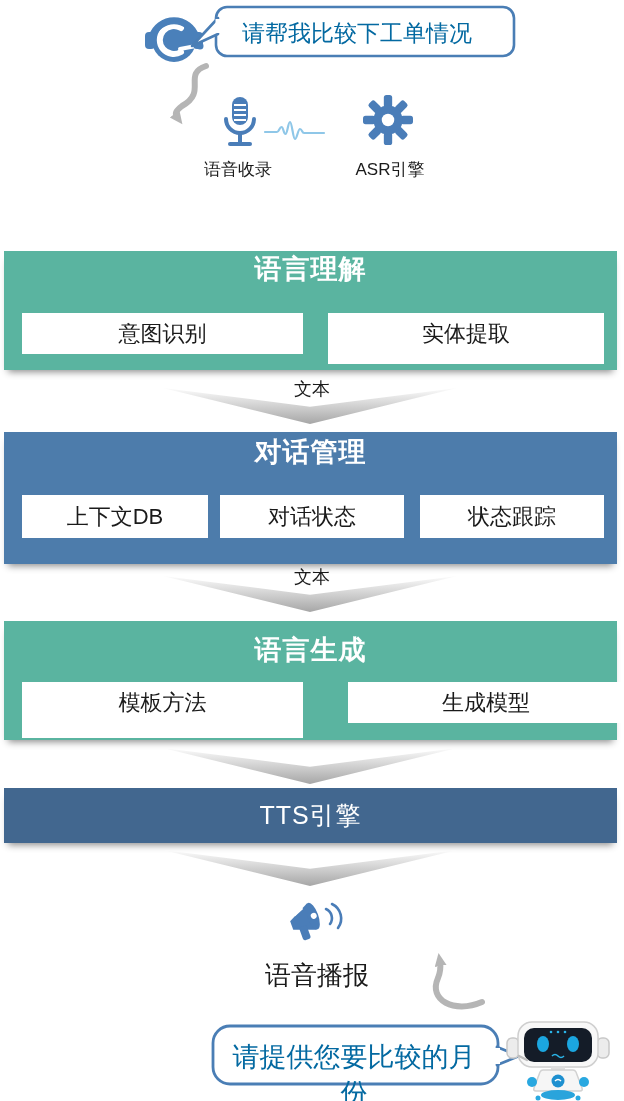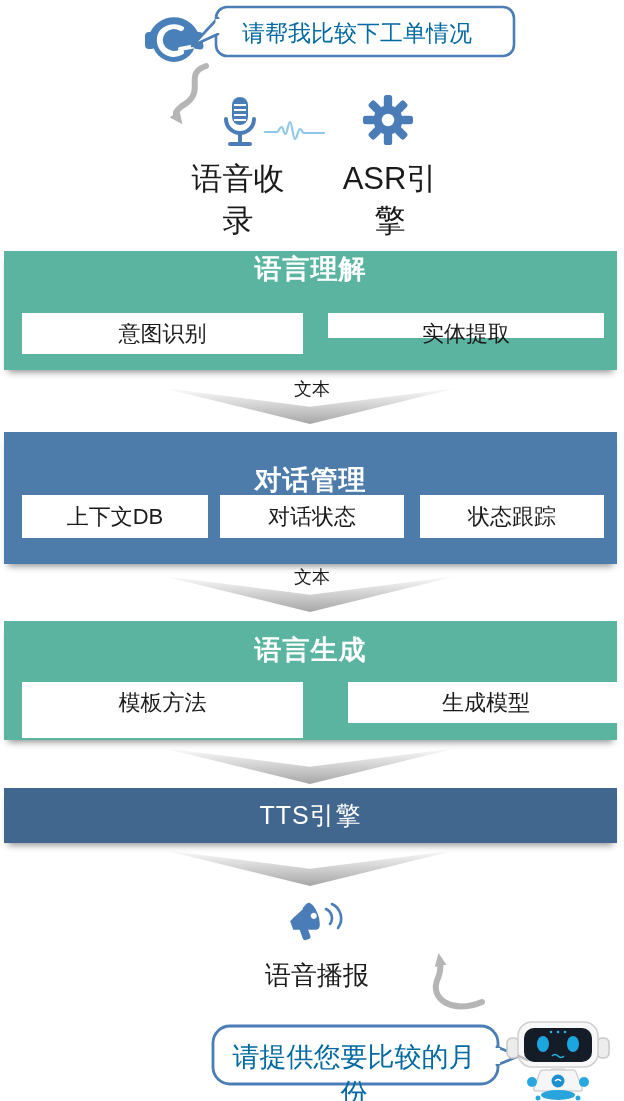--- a/index.html
+++ b/index.html
@@ -24,21 +24,21 @@
   }
   .chevron {
     position:absolute; left:163px; width:294px; height:36px;
     background:linear-gradient(180deg, #fcfcfc 0%, #a6a6a6 100%);
     clip-path:polygon(0 0, 50% 52%, 100% 0, 50% 100%);
   }
   .chev-label {
     position:absolute; left:0; width:624px; text-align:center;
     font-size:18px; z-index:2; color:#1a1a1a;
   }
-  .caption { position:absolute; text-align:center; font-size:31px; color:#1a1a1a; }
+  .caption { position:absolute; text-align:center; font-size:17px; color:#1a1a1a; }
   .bubble-text { position:absolute; text-align:center; color:#0369a1; }
 </style>
 </head>
 <body>
 
 <div id="stage">
 
   <svg class="abs" style="left:140px; top:5px;" width="70" height="64" viewBox="0 0 70 64">
     <circle cx="34" cy="35" r="22" fill="#4a80ba"></circle>
     <path d="M41,23 A14,14 0 1 0 41,47" fill="none" stroke="#ffffff" stroke-width="6" stroke-linecap="round"></path>
@@ -91,28 +91,28 @@
       <circle cx="24" cy="24" r="6" fill="#ffffff"></circle>
     </g>
   </svg>
 
   <div class="caption" style="left:180px; top:158px; width:116px;">语音收录</div>
   <div class="caption" style="left:330px; top:158px; width:120px;">ASR引擎</div>
 
   <div class="block" style="top:251px; height:119px; background:#5ab4a0;">
     <div class="block-title" style="">语言理解</div>
     <div class="white-box" style="left:18px; top:62px; width:281px; height:41px; line-height:41px;">意图识别</div>
-    <div class="white-box" style="left:324px; top:62px; width:276px; height:25px; line-height:41px;">实体提取</div>
+    <div class="white-box" style="left:324px; top:62px; width:276px; height:51px; line-height:41px;">实体提取</div>
   </div>
 
   <div class="chev-label" style="top:377px;">文本</div>
   <div class="chevron" style="top:388px;"></div>
 
   <div class="block" style="top:432px; height:132px; background:#4d7cab;">
-    <div class="block-title" style="padding-top:30px;">对话管理</div>
+    <div class="block-title" style="padding-top:2px;">对话管理</div>
     <div class="white-box" style="left:18px; top:63px; width:186px; height:43px; line-height:43px;">上下文DB</div>
     <div class="white-box" style="left:216px; top:63px; width:184px; height:43px; line-height:43px;">对话状态</div>
     <div class="white-box" style="left:416px; top:63px; width:184px; height:43px; line-height:43px;">状态跟踪</div>
   </div>
 
   <div class="chev-label" style="top:565px;">文本</div>
   <div class="chevron" style="top:576px;"></div>
 
   <div class="block" style="top:621px; height:119px; background:#5ab4a0;">
     <div class="block-title" style="padding-top:11px;">语言生成</div>

